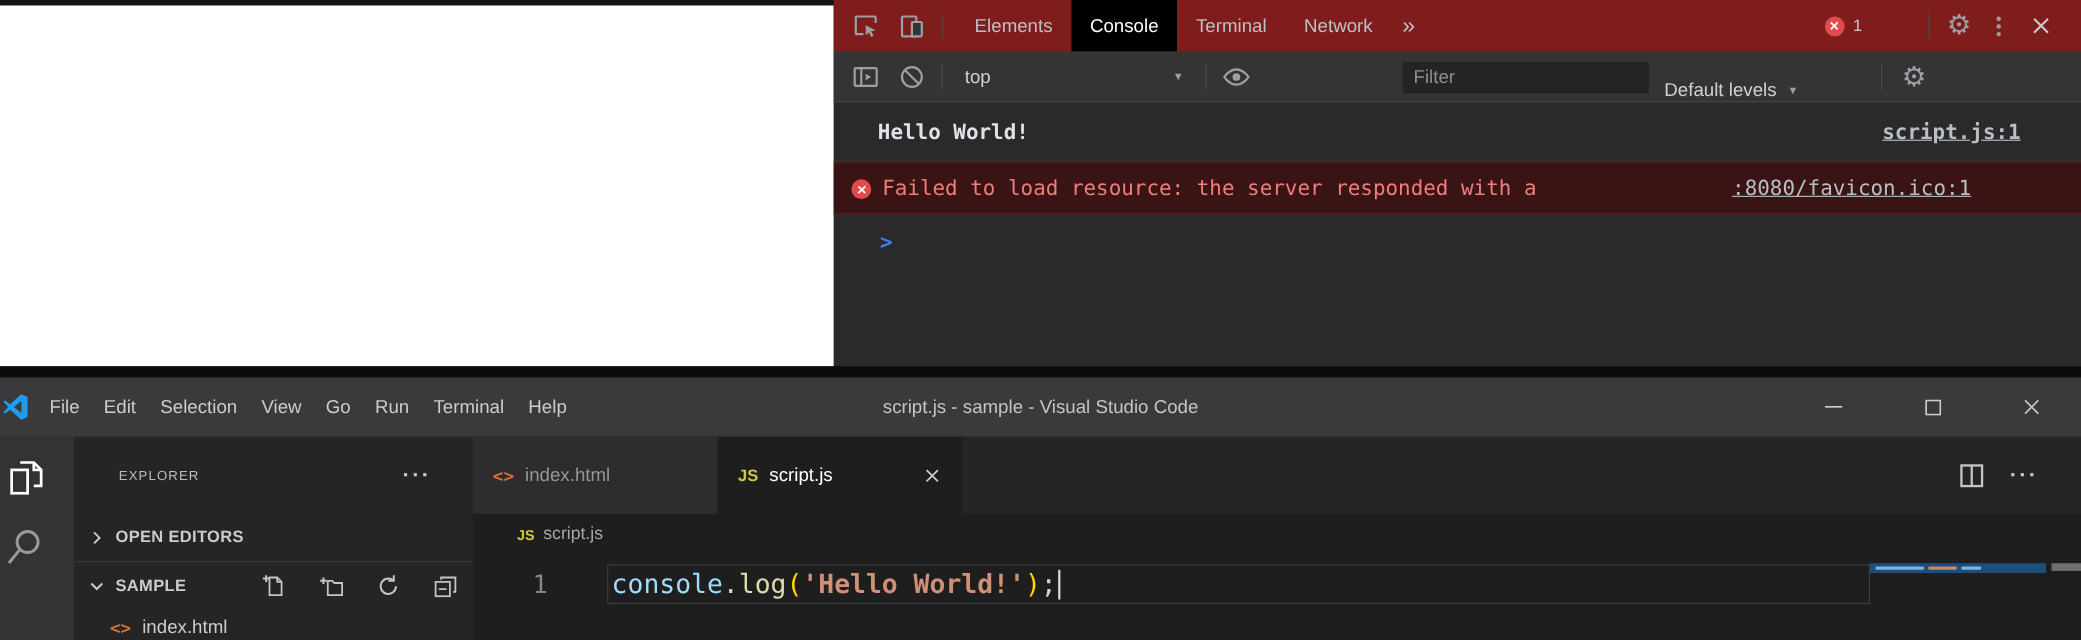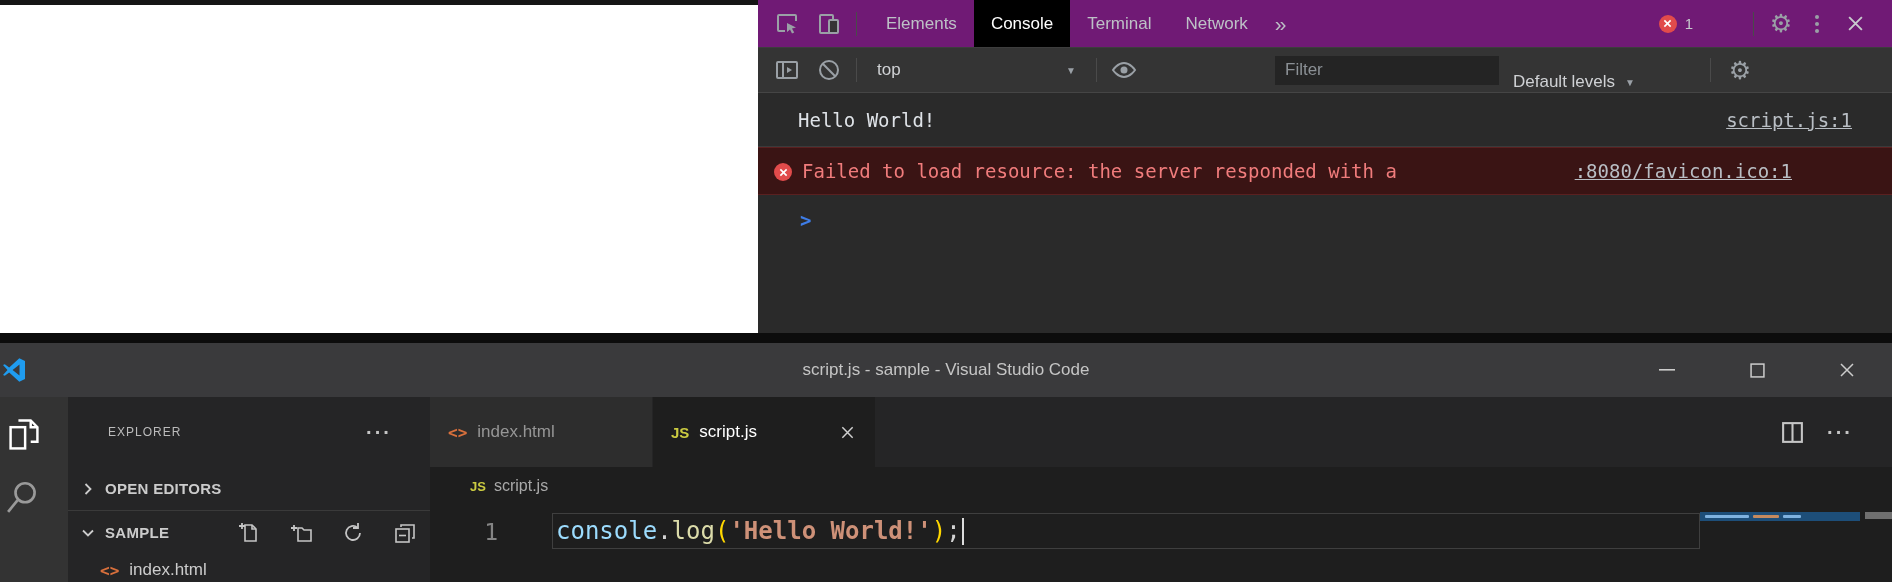--- a/index.html
+++ b/index.html
@@ -7,21 +7,21 @@
   .screen{position:relative;width:1892px;height:582px;overflow:hidden;
           font-family:"Liberation Sans",sans-serif;background:#1e1e1e;}
 
   
   .browser-top-strip{position:absolute;left:0;top:0;width:758px;height:5px;background:#151515;}
   .browser-viewport{position:absolute;left:0;top:5px;width:758px;height:328px;background:#ffffff;}
 
   
   .devtools{position:absolute;left:758px;top:0;width:1134px;height:333px;background:#2a2a2a;
             display:flex;flex-direction:column;color:#bdc1c6;}
-  .dt-row1{height:47px;flex:none;background:#701a75;display:flex;align-items:center;padding:0 22px 0 14px;}
+  .dt-row1{height:47px;flex:none;background:#7f1d1d;display:flex;align-items:center;padding:0 22px 0 14px;}
   .dt-row2{height:46px;flex:none;background:#343434;border-top:1px solid #3d3d3d;border-bottom:1px solid #454545;
            display:flex;align-items:center;padding:0 95px 0 14px;}
   .icon-btn{width:30px;height:30px;display:flex;align-items:center;justify-content:center;flex:none;cursor:pointer;}
   .dt-divider{width:1px;height:24px;background:#4a4a4a;margin:0 12px;flex:none;}
   .dt-tab{height:47px;display:flex;align-items:center;padding:0 17px;font-size:17px;color:#bdc1c6;cursor:pointer;flex:none;}
   .dt-tab.active{background:#000;color:#fff;}
   .dt-more-tabs{font-size:21px;color:#bdc1c6;padding:0 10px;cursor:pointer;}
   .dt-badge{margin-left:auto;margin-right:48px;display:flex;align-items:center;gap:8px;cursor:pointer;}
   .badge-circle{width:18px;height:18px;border-radius:50%;background:var(--badge_red);
                 display:flex;align-items:center;justify-content:center;}
@@ -35,22 +35,22 @@
   .dt-context .ctx-label{font-size:17px;color:#cfd1d4;}
   .arrow-down{font-size:10px;color:#9aa0a6;}
   .dt-filter{margin-left:136px;width:224px;height:29px;background:#242424;border:none;outline:none;
              padding:0 10px;color:#dfe3e8;font-size:17px;font-family:"Liberation Sans",sans-serif;flex:none;}
   .dt-filter::placeholder{color:#8b9095;}
   .dt-levels{margin-left:14px;display:flex;align-items:center;gap:10px;cursor:pointer;flex:none;margin-top:24px;}
   .dt-levels .lvl-label{font-size:17px;color:#cfd1d4;}
   .dt-divider.pre-gear{margin-left:75px;margin-right:14px;}
 
   .dt-console{flex:1;font-family:"DejaVu Sans Mono",monospace;font-size:19px;}
-  .dt-log-row{height:54px;display:flex;align-items:center;padding:0 40px 0 40px;
-              border-bottom:1px solid #3a3a3a;color:#dfe3e8;}
+  .dt-log-row{height:54px;display:flex;align-items:center;padding:0 55px 0 40px;
+              border-bottom:1px solid #3a3a3a;color:#dfe3e8;font-weight:bold;}
   .src-link{margin-left:auto;color:#b9bec4;text-decoration:underline;cursor:pointer;white-space:nowrap;}
   .dt-error-row{display:flex;align-items:flex-start;padding:11px 100px 11px 16px;
                 background:var(--error_bg);border-top:1px solid #5a2020;border-bottom:1px solid #5a2020;}
   .err-icon{width:18px;height:18px;border-radius:50%;background:var(--badge_red);flex:none;margin:4px 10px 0 0;
             display:flex;align-items:center;justify-content:center;}
   .err-text{color:var(--error_text);line-height:24px;}
   .dt-error-row .src-link{margin-top:1px;}
   .dt-prompt-row{padding:14px 0 0 42px;}
   .prompt-chevron{color:var(--accent_blue);font-weight:bold;font-size:19px;cursor:text;}
 
@@ -233,20 +233,30 @@
     </div>
   </div>
 
   <div class="window-gap"></div>
 
   <div class="vscode">
     <div class="vs-titlebar">
       <svg class="vs-logo" viewBox="0 0 24 24">
         <path fill="var(--vscode_blue)" fill-rule="evenodd" d="M17.3.3 7.2 9.6 2.8 6.2 1 7.1l4.5 4.9L1 16.9l1.8.9 4.4-3.4 10.1 9.3L23 21V3L17.3.3zm.2 6.3v10.8L10.6 12l6.9-5.4z"></path>
       </svg>
+      <div class="vs-menus">
+        <span class="vs-menu-item">File</span>
+        <span class="vs-menu-item">Edit</span>
+        <span class="vs-menu-item">Selection</span>
+        <span class="vs-menu-item">View</span>
+        <span class="vs-menu-item">Go</span>
+        <span class="vs-menu-item">Run</span>
+        <span class="vs-menu-item">Terminal</span>
+        <span class="vs-menu-item">Help</span>
+      </div>
       <div class="vs-title">script.js - sample - Visual Studio Code</div>
       <div class="vs-controls">
         <div class="vs-ctrl">
           <svg width="16" height="2" viewBox="0 0 16 2">
               <rect width="16" height="1.6" fill="#cccccc"></rect>
             </svg>
         </div>
         <div class="vs-ctrl">
           <svg width="15" height="15" viewBox="0 0 14 14">
               <rect x="1" y="1" width="12" height="12" fill="none" stroke="#cccccc" stroke-width="1.4"></rect>

